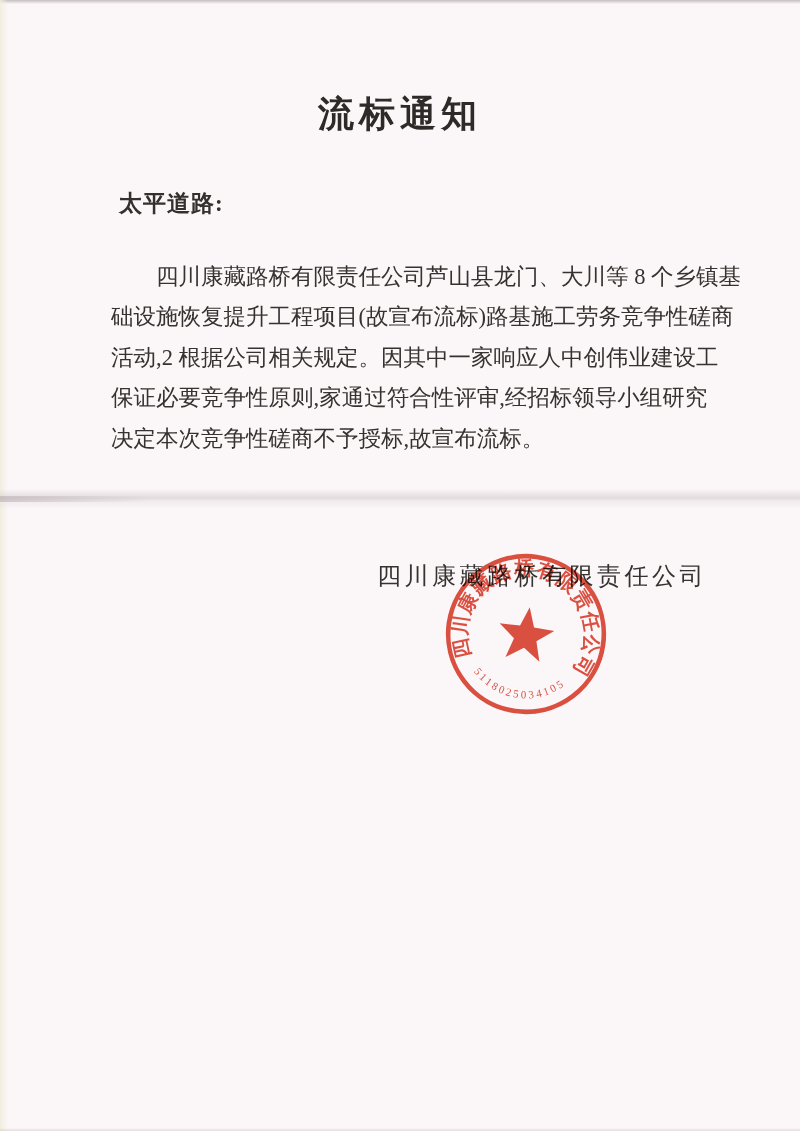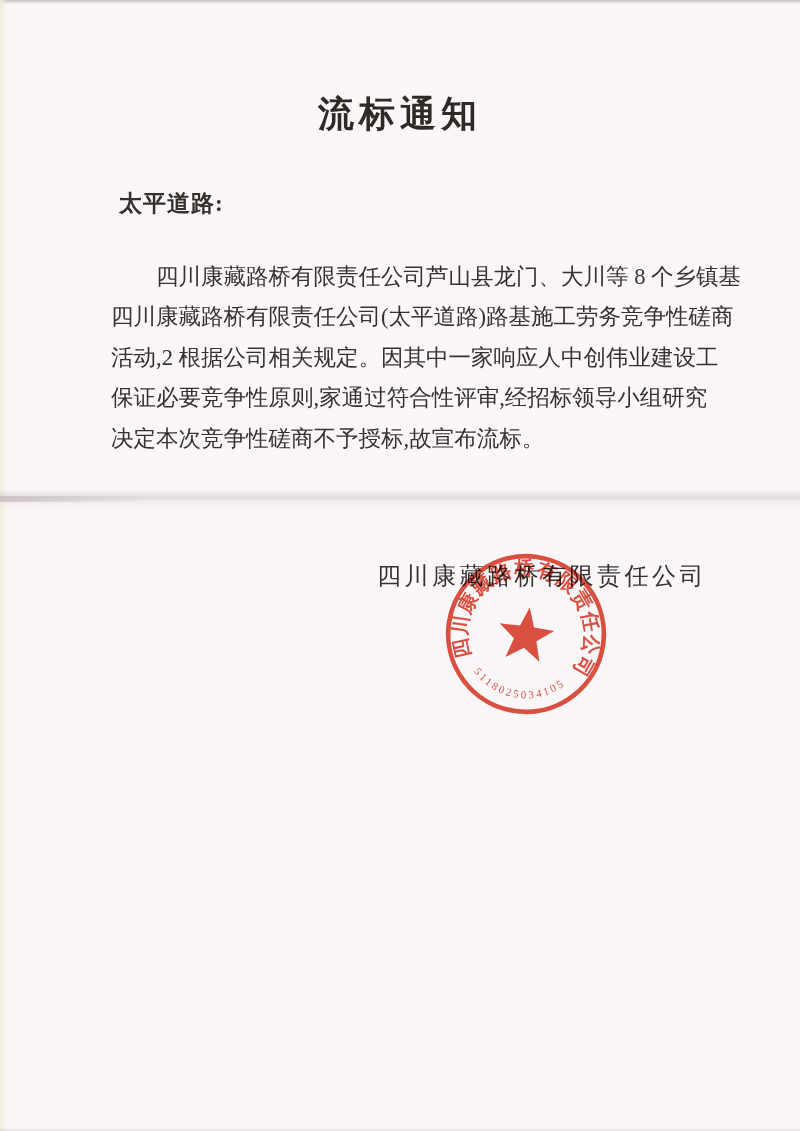--- a/index.html
+++ b/index.html
@@ -119,21 +119,21 @@
   <div class="scan-edge-left"></div>
   <div class="scan-edge-bottom"></div>
   <div class="fold-crease"></div>
 
   <div class="doc-title">流标通知</div>
 
   <div class="salutation">太平道路:</div>
 
   <div class="body-block">
     <div class="body-line first">四川康藏路桥有限责任公司芦山县龙门、大川等 8 个乡镇基</div>
-    <div class="body-line">四川康藏路桥有限责任公司(太平道路)路基施工劳务竞争性磋商</div>
+    <div class="body-line">础设施恢复提升工程项目(故宣布流标)路基施工劳务竞争性磋商</div>
     <div class="body-line">活动,2 根据公司相关规定。因其中一家响应人中创伟业建设工</div>
     <div class="body-line">保证必要竞争性原则,家通过符合性评审,经招标领导小组研究</div>
     <div class="body-line last">决定本次竞争性磋商不予授标,故宣布流标。</div>
   </div>
 
   <div class="signature-line">四川康藏路桥有限责任公司</div>
 
 
   <svg class="seal" viewBox="0 0 160 160">
     <defs>

